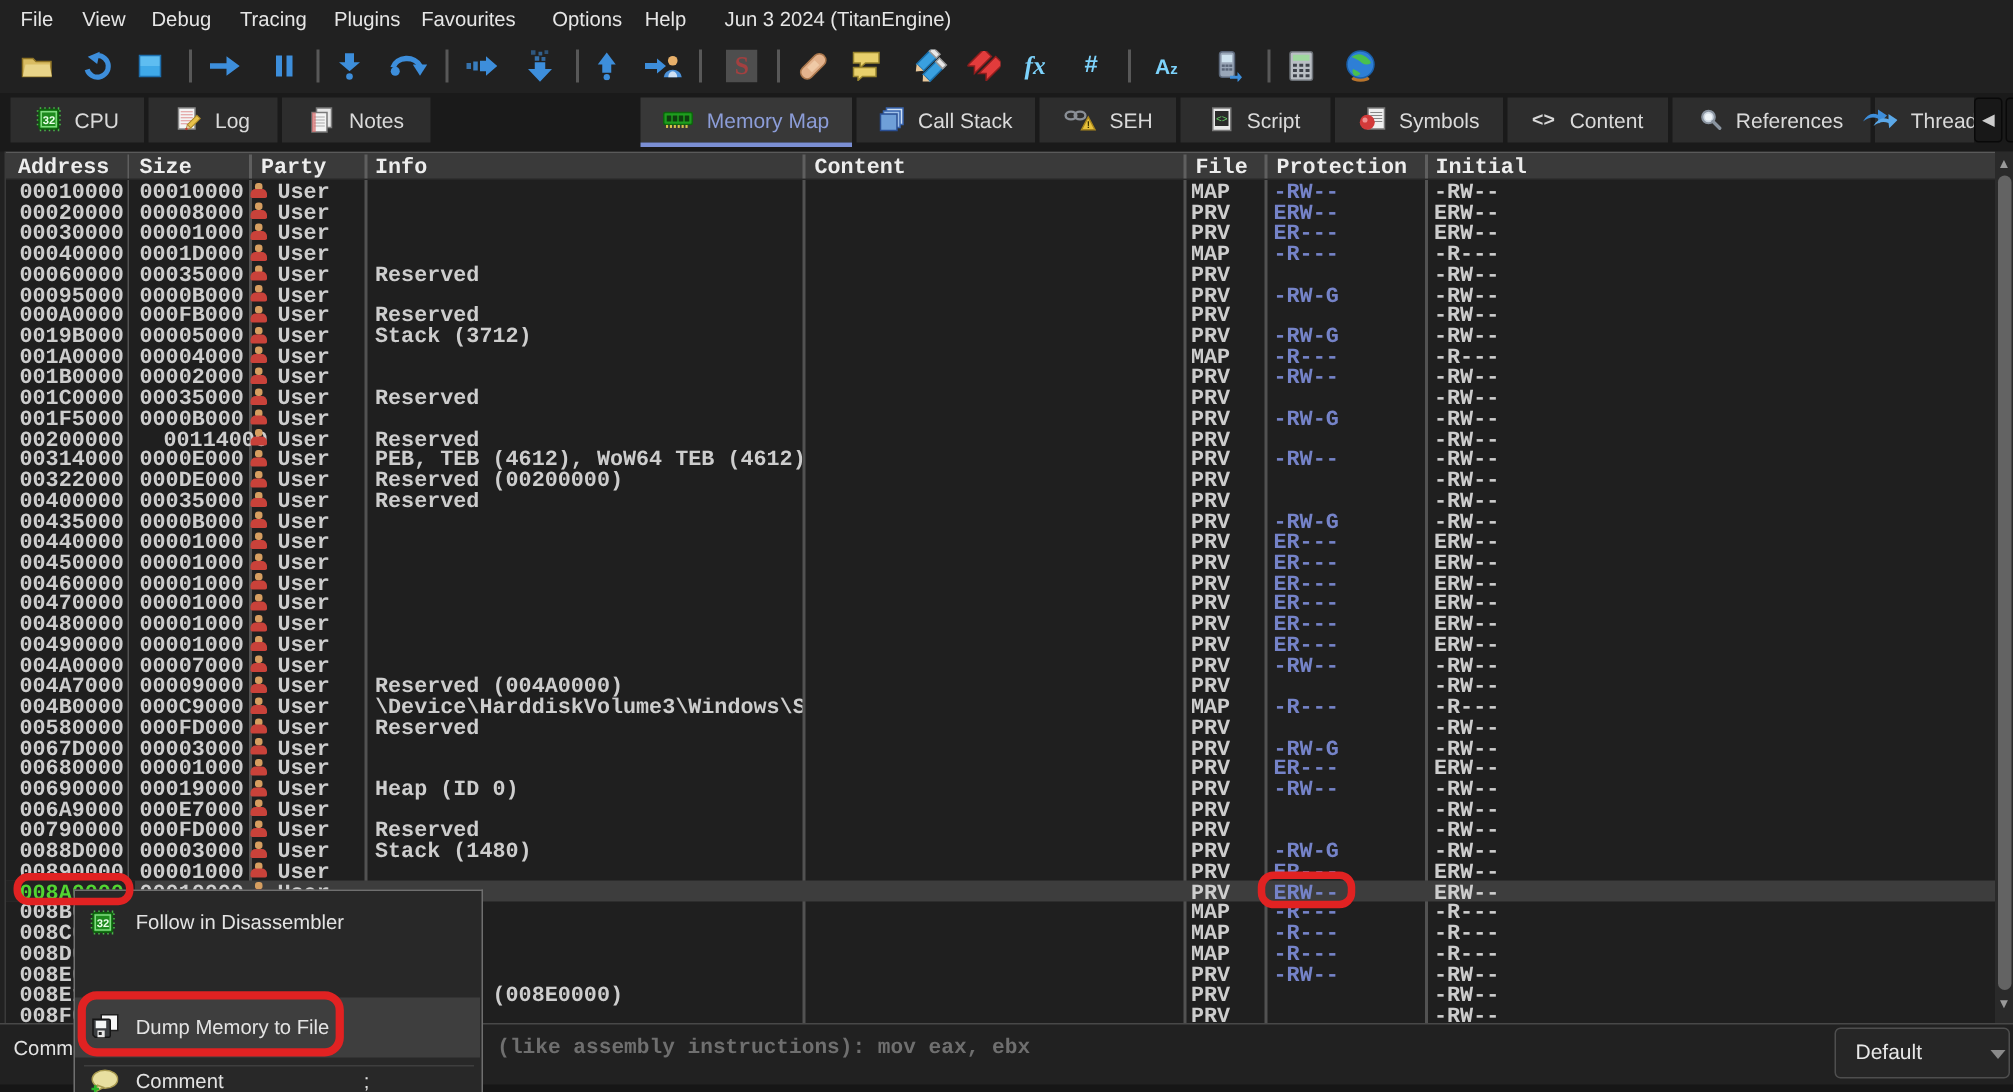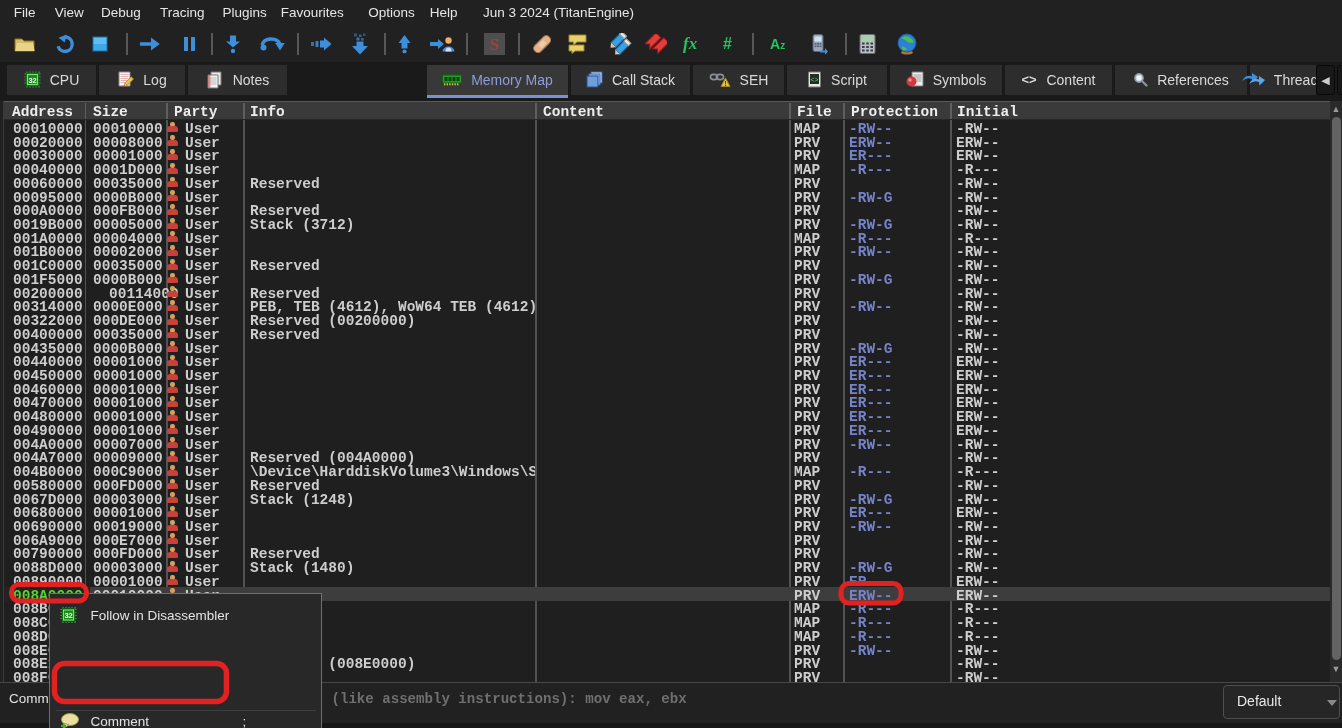--- a/index.html
+++ b/index.html
@@ -4,21 +4,21 @@
 * { margin:0; padding:0; box-sizing:border-box; }
 html,body { width:1342px; height:728px; overflow:hidden; background:#212121; }
 #app { position:absolute; inset:0; width:1342px; height:728px; font-family:"Liberation Sans",sans-serif; }
 s { text-decoration:none; position:absolute; }
 b.cl, b.hl { position:absolute; }
 #menubar { position:absolute; left:0; top:0; width:1342px; height:26px; background:#212121; }
 #menubar span { position:absolute; top:5px; font-size:13.5px; color:#e6e6e6; }
 #menudate { position:absolute; left:483px; top:5px; font-size:13.5px; color:#7f7f7f; }
 #toolbar { position:absolute; left:0; top:26px; width:1342px; height:36px; background:#212121; }
 .tico { position:absolute; top:50%; transform:translateY(-50%); line-height:0; }
-.titm { position:absolute; top:50%; transform:translateY(-50%); color:#22c55e; }
+.titm { position:absolute; top:50%; transform:translateY(-50%); color:#7dd3fc; }
 .tsep { position:absolute; top:7px; width:1.5px; height:22px; background:#585858; }
 #tabbar { position:absolute; left:0; top:62px; width:1342px; height:39px; background:#1a1a1a; }
 .tab { position:absolute; top:2.5px; height:30px; background:#2d2d2d; display:flex; align-items:center; justify-content:center; gap:9px; }
 .tab.sel { background:#383838; }
 .tblbl { font-size:14px; color:#dadada; }
 .tab.sel .tblbl { color:#8c9dd8; }
 .tbico { line-height:0; }
 .underline { position:absolute; top:32.5px; height:3.5px; background:#7b8fd4; }
 #tsl, #tsr { position:absolute; top:2.5px; width:19px; height:30px; background:#181818; border:1px solid #090909; border-radius:3px; color:#cccccc; font-size:11px; text-align:center; line-height:29px; }
 #tsl { left:1316px; } #tsr { left:1337px; }
@@ -367,23 +367,23 @@
 <div class="r" style="top:252.81px"><s class="" style="left:9px">00440000</s><s style="left:89px">00001000</s><i class="usr" style="left:163px"></i><s style="left:181px">User</s><s style="left:790px">PRV</s><s class="bl" style="left:845px">ER---</s><s style="left:952px">ERW--</s></div>
 <div class="r" style="top:266.54px"><s class="" style="left:9px">00450000</s><s style="left:89px">00001000</s><i class="usr" style="left:163px"></i><s style="left:181px">User</s><s style="left:790px">PRV</s><s class="bl" style="left:845px">ER---</s><s style="left:952px">ERW--</s></div>
 <div class="r" style="top:280.27px"><s class="" style="left:9px">00460000</s><s style="left:89px">00001000</s><i class="usr" style="left:163px"></i><s style="left:181px">User</s><s style="left:790px">PRV</s><s class="bl" style="left:845px">ER---</s><s style="left:952px">ERW--</s></div>
 <div class="r" style="top:294.00px"><s class="" style="left:9px">00470000</s><s style="left:89px">00001000</s><i class="usr" style="left:163px"></i><s style="left:181px">User</s><s style="left:790px">PRV</s><s class="bl" style="left:845px">ER---</s><s style="left:952px">ERW--</s></div>
 <div class="r" style="top:307.73px"><s class="" style="left:9px">00480000</s><s style="left:89px">00001000</s><i class="usr" style="left:163px"></i><s style="left:181px">User</s><s style="left:790px">PRV</s><s class="bl" style="left:845px">ER---</s><s style="left:952px">ERW--</s></div>
 <div class="r" style="top:321.46px"><s class="" style="left:9px">00490000</s><s style="left:89px">00001000</s><i class="usr" style="left:163px"></i><s style="left:181px">User</s><s style="left:790px">PRV</s><s class="bl" style="left:845px">ER---</s><s style="left:952px">ERW--</s></div>
 <div class="r" style="top:335.19px"><s class="" style="left:9px">004A0000</s><s style="left:89px">00007000</s><i class="usr" style="left:163px"></i><s style="left:181px">User</s><s style="left:790px">PRV</s><s class="bl" style="left:845px">-RW--</s><s style="left:952px">-RW--</s></div>
 <div class="r" style="top:348.92px"><s class="" style="left:9px">004A7000</s><s style="left:89px">00009000</s><i class="usr" style="left:163px"></i><s style="left:181px">User</s><s style="left:246px;width:285px;overflow:hidden">Reserved (004A0000)</s><s style="left:790px">PRV</s><s style="left:952px">-RW--</s></div>
 <div class="r" style="top:362.65px"><s class="" style="left:9px">004B0000</s><s style="left:89px">000C9000</s><i class="usr" style="left:163px"></i><s style="left:181px">User</s><s style="left:246px;width:285px;overflow:hidden">\Device\HarddiskVolume3\Windows\Sys</s><s style="left:790px">MAP</s><s class="bl" style="left:845px">-R---</s><s style="left:952px">-R---</s></div>
 <div class="r" style="top:376.38px"><s class="" style="left:9px">00580000</s><s style="left:89px">000FD000</s><i class="usr" style="left:163px"></i><s style="left:181px">User</s><s style="left:246px;width:285px;overflow:hidden">Reserved</s><s style="left:790px">PRV</s><s style="left:952px">-RW--</s></div>
-<div class="r" style="top:390.11px"><s class="" style="left:9px">0067D000</s><s style="left:89px">00003000</s><i class="usr" style="left:163px"></i><s style="left:181px">User</s><s style="left:246px;width:285px;overflow:hidden">Stack (1248)</s><s style="left:790px">PRV</s><s class="bl" style="left:845px">-RW-G</s><s style="left:952px">-RW--</s></div>
+<div class="r" style="top:390.11px"><s class="" style="left:9px">0067D000</s><s style="left:89px">00003000</s><i class="usr" style="left:163px"></i><s style="left:181px">User</s><s style="left:790px">PRV</s><s class="bl" style="left:845px">-RW-G</s><s style="left:952px">-RW--</s></div>
 <div class="r" style="top:403.84px"><s class="" style="left:9px">00680000</s><s style="left:89px">00001000</s><i class="usr" style="left:163px"></i><s style="left:181px">User</s><s style="left:790px">PRV</s><s class="bl" style="left:845px">ER---</s><s style="left:952px">ERW--</s></div>
-<div class="r" style="top:417.57px"><s class="" style="left:9px">00690000</s><s style="left:89px">00019000</s><i class="usr" style="left:163px"></i><s style="left:181px">User</s><s style="left:790px">PRV</s><s class="bl" style="left:845px">-RW--</s><s style="left:952px">-RW--</s></div>
+<div class="r" style="top:417.57px"><s class="" style="left:9px">00690000</s><s style="left:89px">00019000</s><i class="usr" style="left:163px"></i><s style="left:181px">User</s><s style="left:246px;width:285px;overflow:hidden">Heap (ID 0)</s><s style="left:790px">PRV</s><s class="bl" style="left:845px">-RW--</s><s style="left:952px">-RW--</s></div>
 <div class="r" style="top:431.30px"><s class="" style="left:9px">006A9000</s><s style="left:89px">000E7000</s><i class="usr" style="left:163px"></i><s style="left:181px">User</s><s style="left:790px">PRV</s><s style="left:952px">-RW--</s></div>
 <div class="r" style="top:445.03px"><s class="" style="left:9px">00790000</s><s style="left:89px">000FD000</s><i class="usr" style="left:163px"></i><s style="left:181px">User</s><s style="left:246px;width:285px;overflow:hidden">Reserved</s><s style="left:790px">PRV</s><s style="left:952px">-RW--</s></div>
 <div class="r" style="top:458.76px"><s class="" style="left:9px">0088D000</s><s style="left:89px">00003000</s><i class="usr" style="left:163px"></i><s style="left:181px">User</s><s style="left:246px;width:285px;overflow:hidden">Stack (1480)</s><s style="left:790px">PRV</s><s class="bl" style="left:845px">-RW-G</s><s style="left:952px">-RW--</s></div>
 <div class="r" style="top:472.49px"><s class="" style="left:9px">00890000</s><s style="left:89px">00001000</s><i class="usr" style="left:163px"></i><s style="left:181px">User</s><s style="left:790px">PRV</s><s class="bl" style="left:845px">ER---</s><s style="left:952px">ERW--</s></div>
 <div class="r selr" style="top:486.22px"><b style="position:absolute;left:0;top:0;width:86px;height:100%;background:#232323"></b><s class="ga" style="left:9px">008A0000</s><s style="left:89px">00010000</s><i class="usr" style="left:163px"></i><s style="left:181px">User</s><s style="left:790px">PRV</s><s class="bl" style="left:845px">ERW--</s><s style="left:952px">ERW--</s></div>
 <div class="r" style="top:499.95px"><s class="" style="left:9px">008B0000</s><s style="left:89px">00010000</s><i class="usr" style="left:163px"></i><s style="left:181px">User</s><s style="left:790px">MAP</s><s class="bl" style="left:845px">-R---</s><s style="left:952px">-R---</s></div>
 <div class="r" style="top:513.68px"><s class="" style="left:9px">008C0000</s><s style="left:89px">00010000</s><i class="usr" style="left:163px"></i><s style="left:181px">User</s><s style="left:790px">MAP</s><s class="bl" style="left:845px">-R---</s><s style="left:952px">-R---</s></div>
 <div class="r" style="top:527.41px"><s class="" style="left:9px">008D0000</s><s style="left:89px">00010000</s><i class="usr" style="left:163px"></i><s style="left:181px">User</s><s style="left:790px">MAP</s><s class="bl" style="left:845px">-R---</s><s style="left:952px">-R---</s></div>
 <div class="r" style="top:541.14px"><s class="" style="left:9px">008E0000</s><s style="left:89px">00001000</s><i class="usr" style="left:163px"></i><s style="left:181px">User</s><s style="left:790px">PRV</s><s class="bl" style="left:845px">-RW--</s><s style="left:952px">-RW--</s></div>
 <div class="r" style="top:554.87px"><s class="" style="left:9px">008E1000</s><s style="left:89px">000BF000</s><i class="usr" style="left:163px"></i><s style="left:181px">User</s><s style="left:246px;width:285px;overflow:hidden">Reserved (008E0000)</s><s style="left:790px">PRV</s><s style="left:952px">-RW--</s></div>
@@ -409,20 +409,30 @@
         <span class="mico"><svg width="17" height="17" viewBox="0 0 17 17" xmlns="http://www.w3.org/2000/svg">
             <g stroke="#49b849" stroke-width="1">
               <path d="M3 0.5 v2 M6 0.5 v2 M9 0.5 v2 M12 0.5 v2 M15 0.5 v2 M3 14.5 v2 M6 14.5 v2 M9 14.5 v2 M12 14.5 v2 M15 14.5 v2 M0.5 3 h2 M0.5 6 h2 M0.5 9 h2 M0.5 12 h2 M14.5 3 h2 M14.5 6 h2 M14.5 9 h2 M14.5 12 h2"></path>
             </g>
             <rect x="2" y="2" width="13" height="13" rx="1.5" fill="#1d8a1d" stroke="#0d5d0d"></rect>
             <rect x="3.5" y="3.5" width="10" height="10" fill="none" stroke="#7fdc7f" stroke-width="1"></rect>
             <text x="8.6" y="11.6" font-family="Liberation Sans" font-size="7.5" font-weight="bold" fill="#eaffea" text-anchor="middle">32</text>
           </svg></span>
         <span class="mtxt">Follow in Disassembler</span>
       </div>
+    <div class="mi hov" style="top:71px;height:40px">
+        <span class="mico"><svg width="20" height="18" viewBox="0 0 20 18" xmlns="http://www.w3.org/2000/svg">
+            <rect x="7.5" y="0.5" width="11" height="10.5" fill="#f6f6f6" stroke="#1e1e1e"></rect>
+            <path d="M2 3.5 h10.5 a1 1 0 0 1 1 1 v10 a1 1 0 0 1 -1 1 h-9 l-1.5 -1.5z" fill="#3a3d40" stroke="#141414"></path>
+            <rect x="3.8" y="4.5" width="7" height="5" fill="#f2f4f4"></rect>
+            <rect x="5" y="11" width="4.8" height="4.5" fill="#e8e8e8"></rect>
+            <rect x="5.8" y="12" width="2" height="2" fill="#222"></rect>
+          </svg></span>
+        <span class="mtxt">Dump Memory to File</span>
+      </div>
     <div class="msep"></div>
     <div class="mi" style="top:108px">
         <span class="mico"><svg width="19" height="17" viewBox="0 0 19 17" xmlns="http://www.w3.org/2000/svg">
             <ellipse cx="10" cy="7" rx="8.5" ry="6" fill="#e8dfa0" stroke="#a89a50"></ellipse>
             <path d="M5 11 L3.5 15.5 L9 12.5z" fill="#e8dfa0" stroke="#a89a50"></path>
             <path d="M3.5 11 v5 M1 13.5 h5" stroke="#2ab42a" stroke-width="1.8"></path>
           </svg></span>
         <span class="mtxt">Comment</span>
         <span class="msc">;</span>
       </div>

